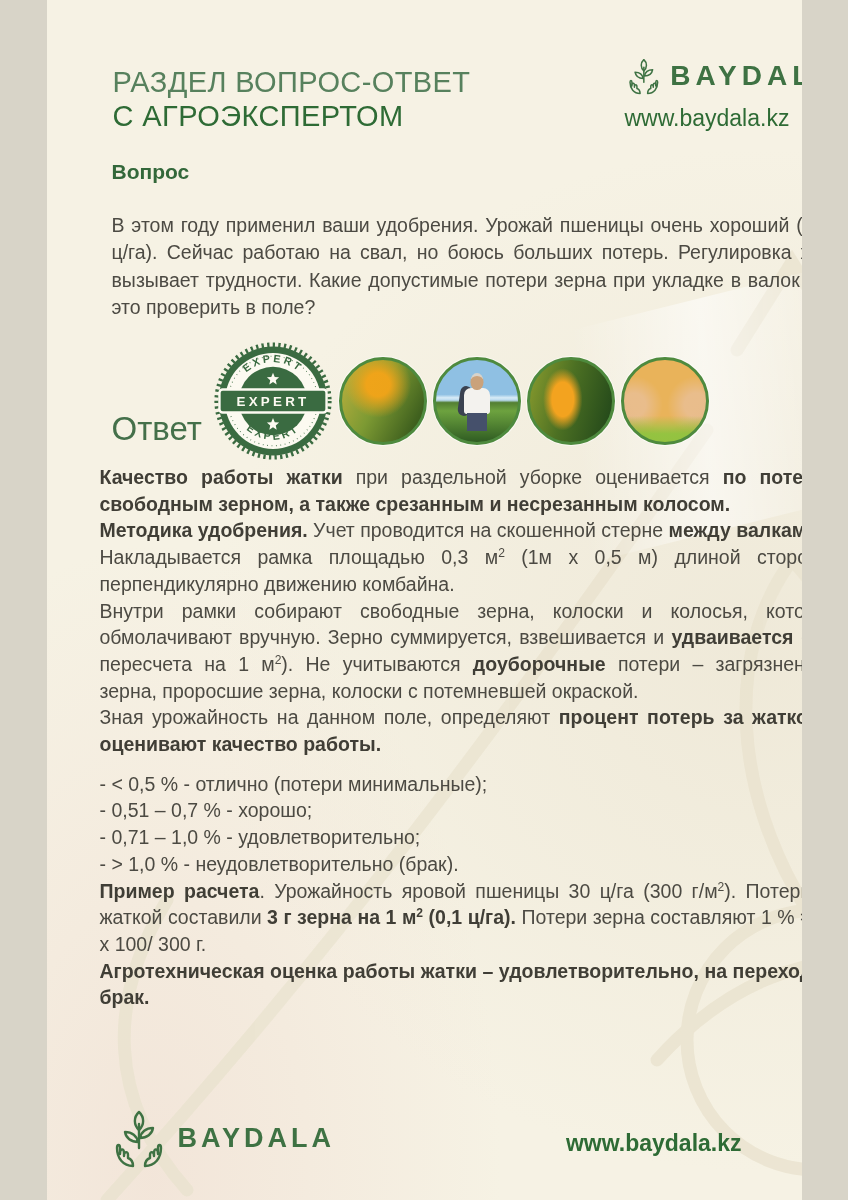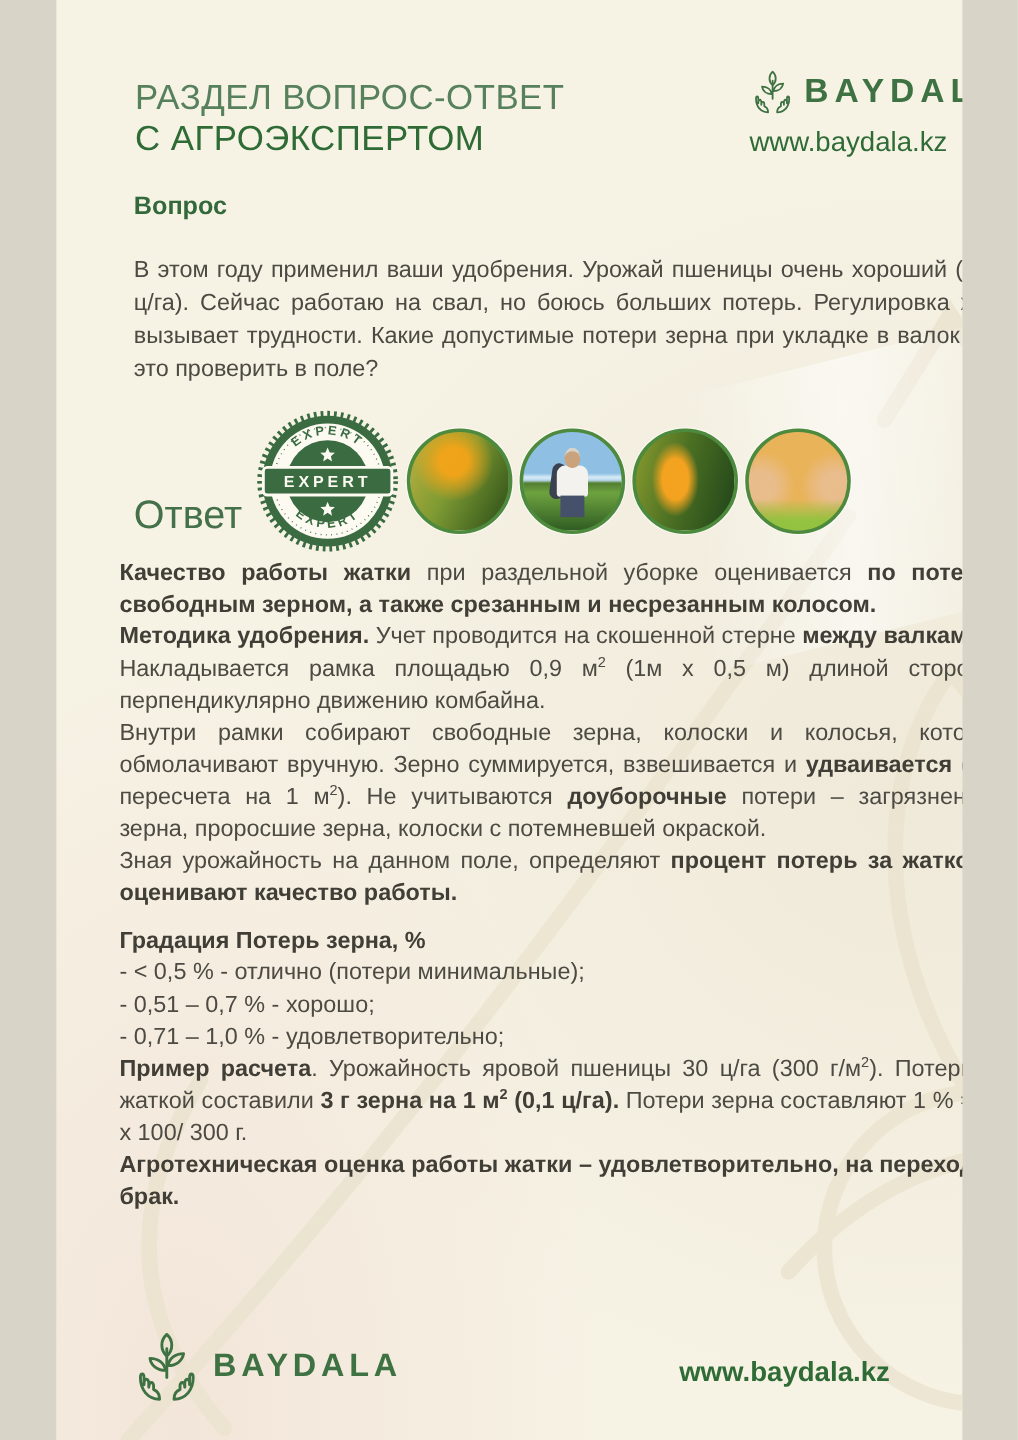--- a/index.html
+++ b/index.html
@@ -155,29 +155,29 @@
     </div>
     <div class="photo p-corn"></div>
     <div class="photo p-grain"></div>
   </div>
 
   <h2 class="a-head">Ответ</h2>
 
   <div class="a-body">
     <p><b>Качество работы жатки </b><span>при раздельной уборке оценивается </span><b>по потерям свободным зерном, а также срезанным и несрезанным колосом.</b></p>
     <p><b>Методика удобрения. </b><span>Учет проводится на скошенной стерне </span><b>между валками.</b></p>
-    <p><span>Накладывается рамка площадью 0,9 м</span><span><sup>2</sup></span><span> (1м х 0,5 м) длиной стороной перпендикулярно движению комбайна.</span></p>
+    <p><span>Накладывается рамка площадью 0,3 м</span><span><sup>2</sup></span><span> (1м х 0,5 м) длиной стороной перпендикулярно движению комбайна.</span></p>
     <p><span>Внутри рамки собирают свободные зерна, колоски и колосья, которые обмолачивают вручную. Зерно суммируется, взвешивается и </span><b>удваивается</b><span> (для пересчета на 1 м</span><span><sup>2</sup></span><span>). Не учитываются </span><b>доуборочные</b><span> потери – загрязненные зерна, проросшие зерна, колоски с потемневшей окраской.</span></p>
     <p><span>Зная урожайность на данном поле, определяют </span><b>процент потерь за жаткой и оценивают качество работы.</b></p>
 
     <div class="grad">
-      <div class="grad-title">Градация Потерь зерна, %</div>
       <div>- &lt; 0,5 % - отлично (потери минимальные);</div>
       <div>- 0,51 – 0,7 % - хорошо;</div>
       <div>- 0,71 – 1,0 % - удовлетворительно;</div>
+      <div>- &gt; 1,0 % - неудовлетворительно (брак).</div>
     </div>
 
     <p class="ex"><b>Пример расчета</b><span>. Урожайность яровой пшеницы 30 ц/га (300 г/м</span><span><sup>2</sup></span><span>). Потери за жаткой составили </span><b>3 г зерна на 1 м</b><b><sup>2</sup></b><b> (0,1 ц/га).</b><span> Потери зерна составляют 1 % = 3 г х 100/ 300 г.</span></p>
     <p><b>Агротехническая оценка работы жатки – удовлетворительно, на переходе в брак.</b></p>
   </div>
 
   <div class="f-brand">
     <svg width="60" height="60" viewBox="0 0 60 60">
       <g stroke="#3e7243" stroke-width="2.4" fill="none" stroke-linecap="round" stroke-linejoin="round">
         <path d="M30,16 L30,40"></path>

